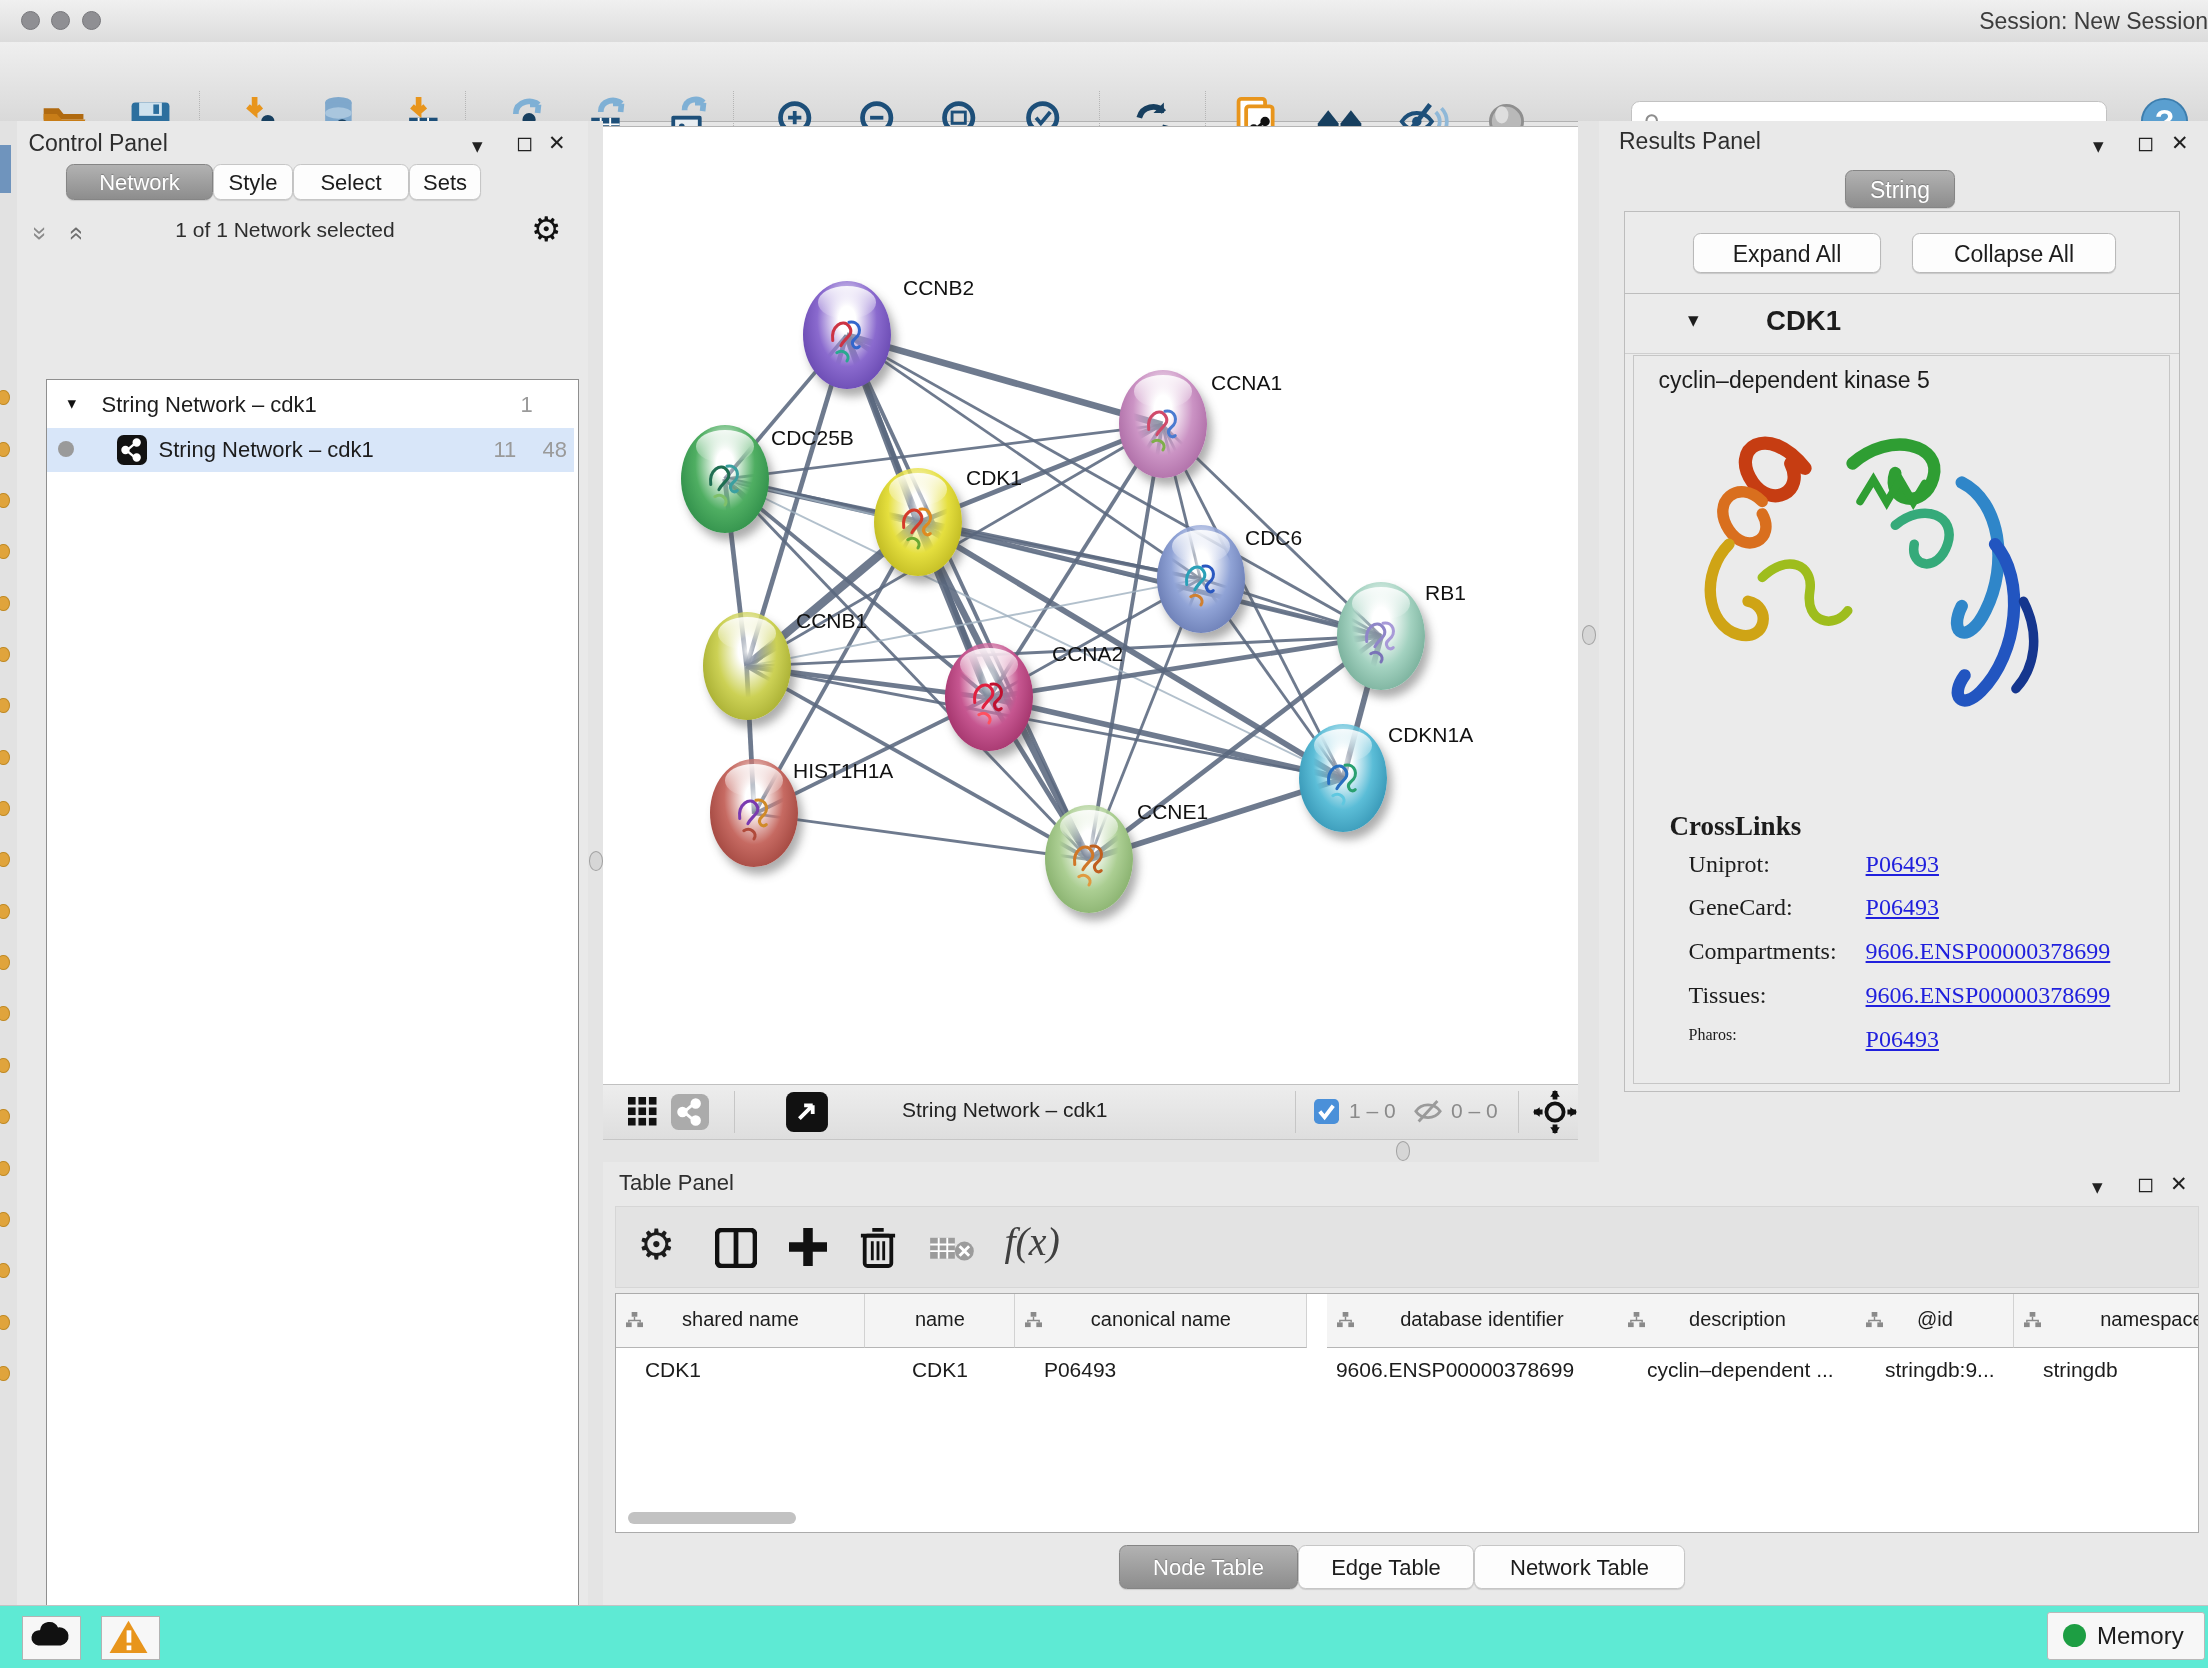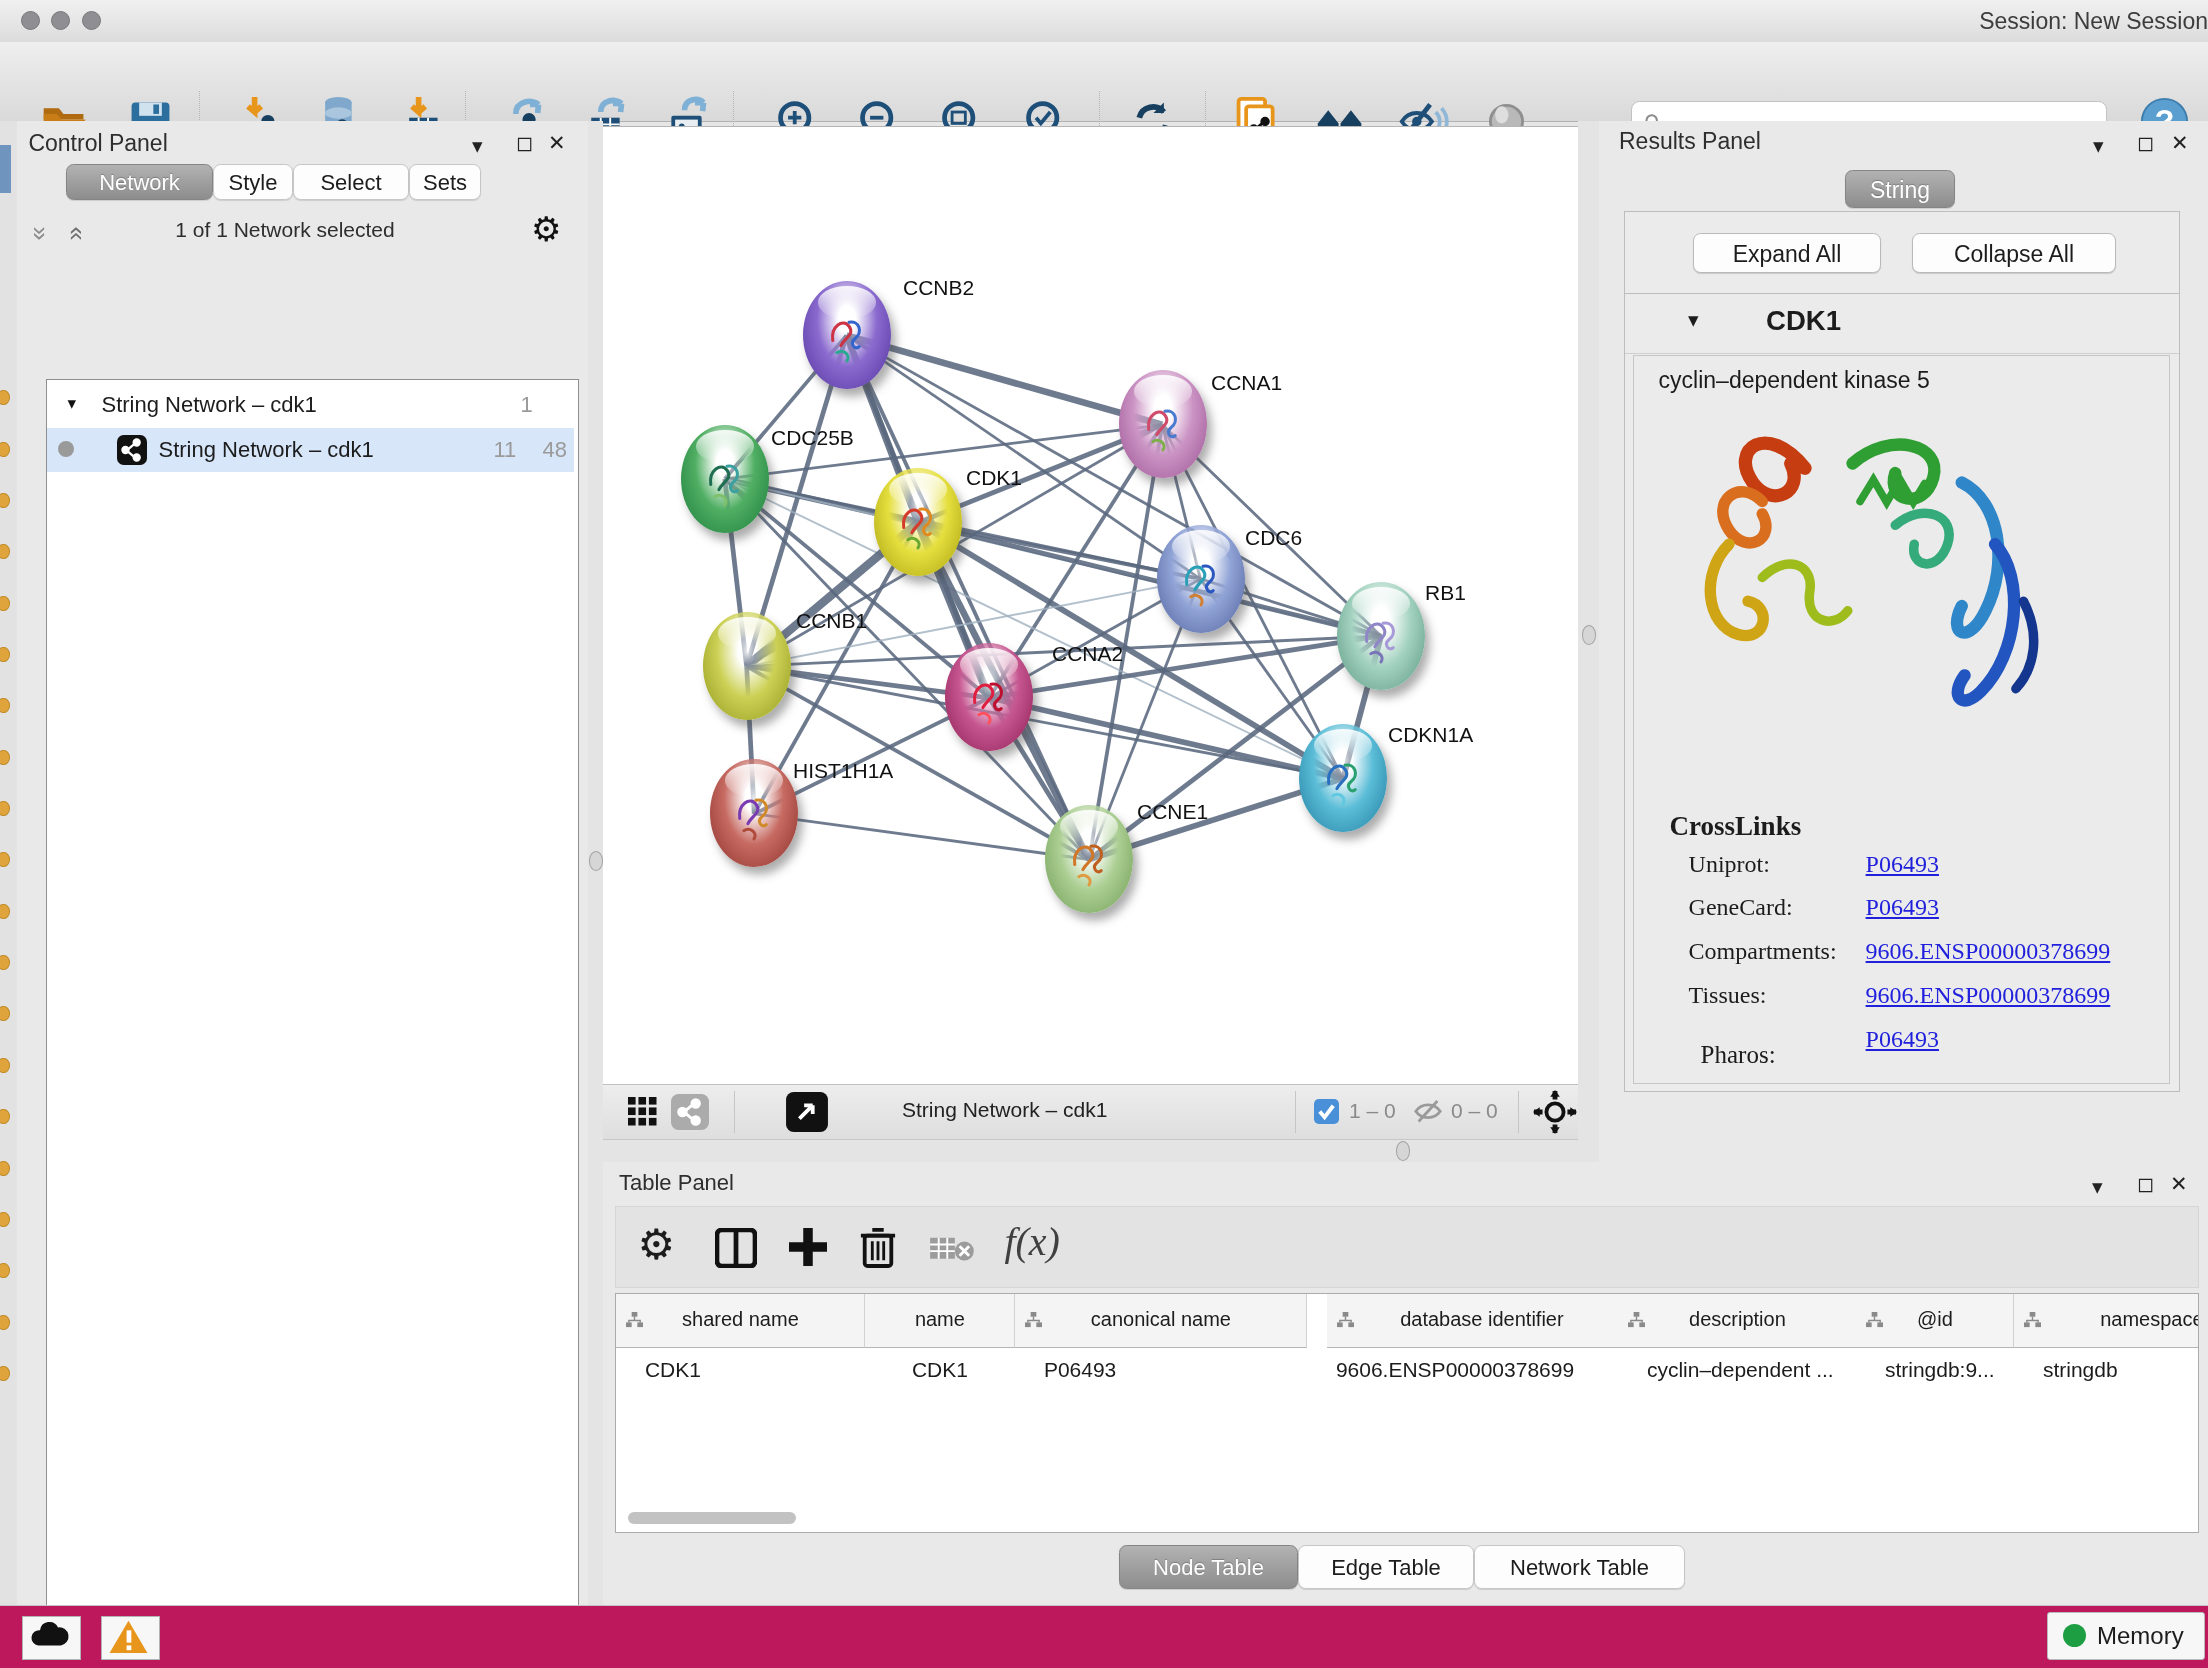--- a/index.html
+++ b/index.html
@@ -58,21 +58,21 @@
   
   .tpanel{left:603px;top:1162px;width:1605px;height:443px;background:#e9e9e9;}
   .ttoolbar{left:12.4px;top:44px;width:1582px;height:80px;background:#e3e3e3;border:1px solid #d6d6d6;}
   .tablebox{left:12.4px;top:131px;width:1582px;height:238px;background:#fff;border:1px solid #ababab;overflow:hidden;}
   .th{position:absolute;top:0;height:53px;background:#f4f4f4;border-right:1px solid #d2d2d2;
       border-bottom:1px solid #b5b5b5;font-size:20px;}
   .th .lbl{position:absolute;left:0;top:14.3px;width:100%;text-align:center;}
   .td{position:absolute;top:54px;height:46px;font-size:21px;padding-top:9.5px;box-sizing:border-box;white-space:nowrap;}
   .hscroll{left:25px;top:350px;width:168px;height:12.4px;border-radius:6.7px;background:#c2c2c2;}
   
-  .bbar{left:0;top:1605px;width:2208px;height:63px;background:#be185d;border-top:1px solid #c3c3c3;}
+  .bbar{left:0;top:1605px;width:2208px;height:63px;background:#5eead4;border-top:1px solid #c3c3c3;}
   .sqbtn{top:9.5px;width:57px;height:42px;background:#f7f7f7;border:1.9px solid #b3b3b3;}
   svg{display:block;}
 </style>
 </head>
 <body>
 
 <div id="app">
 
   <div class="abs titlebar">
     <div class="abs light" style="left:21px"></div>
@@ -564,21 +564,21 @@
         <div class="abs serif" style="left:36px;top:455px;font-size:27px;font-weight:bold">CrossLinks</div>
         <div id="crosslinks">
             <div class="abs serif" style="left: 55px; top: 495px; font-size: 24px;">Uniprot:</div>
             <div class="abs serif xlink" style="left: 232px; top: 495px; font-size: 24px;">P06493</div>
             <div class="abs serif" style="left: 55px; top: 538px; font-size: 24px;">GeneCard:</div>
             <div class="abs serif xlink" style="left: 232px; top: 538px; font-size: 24px;">P06493</div>
             <div class="abs serif" style="left: 55px; top: 582px; font-size: 24px;">Compartments:</div>
             <div class="abs serif xlink" style="left: 232px; top: 582px; font-size: 24px;">9606.ENSP00000378699</div>
             <div class="abs serif" style="left: 55px; top: 626px; font-size: 24px;">Tissues:</div>
             <div class="abs serif xlink" style="left: 232px; top: 626px; font-size: 24px;">9606.ENSP00000378699</div>
-            <div class="abs serif" style="left: 55px; top: 685px; font-size: 25px; margin-left: 12px;">Pharos:</div>
+            <div class="abs serif" style="left: 55px; top: 670px; font-size: 16px;">Pharos:</div>
             <div class="abs serif xlink" style="left: 232px; top: 670px; font-size: 24px;">P06493</div>
           </div>
       </div>
     </div>
   </div>
 
   <div class="abs tpanel">
     <div class="abs" style="left:16px;top:7.6px;font-size:22px;color:#2e2e2e">Table Panel</div>
     <div class="abs winbtns" style="left:1489px;top:13.3px">▾</div>
     <div class="abs winbtns" style="left:1534px;top:9.5px">◻</div>

